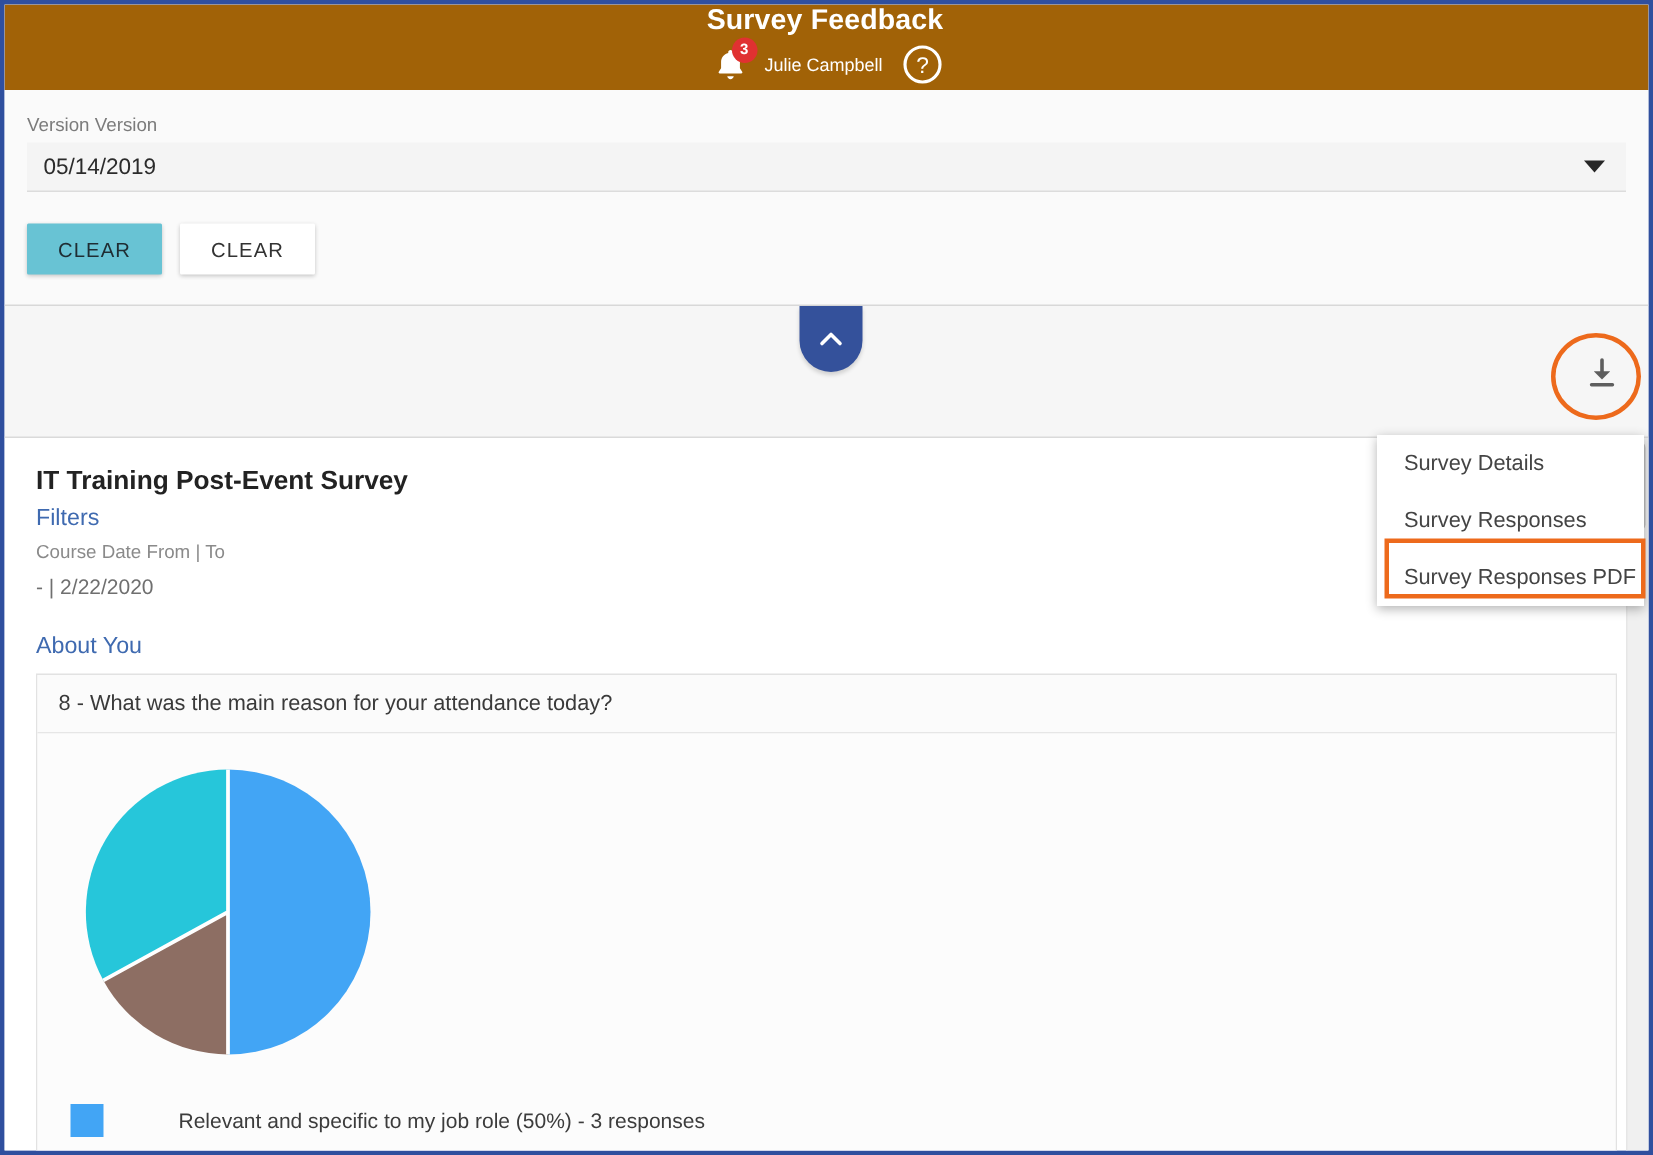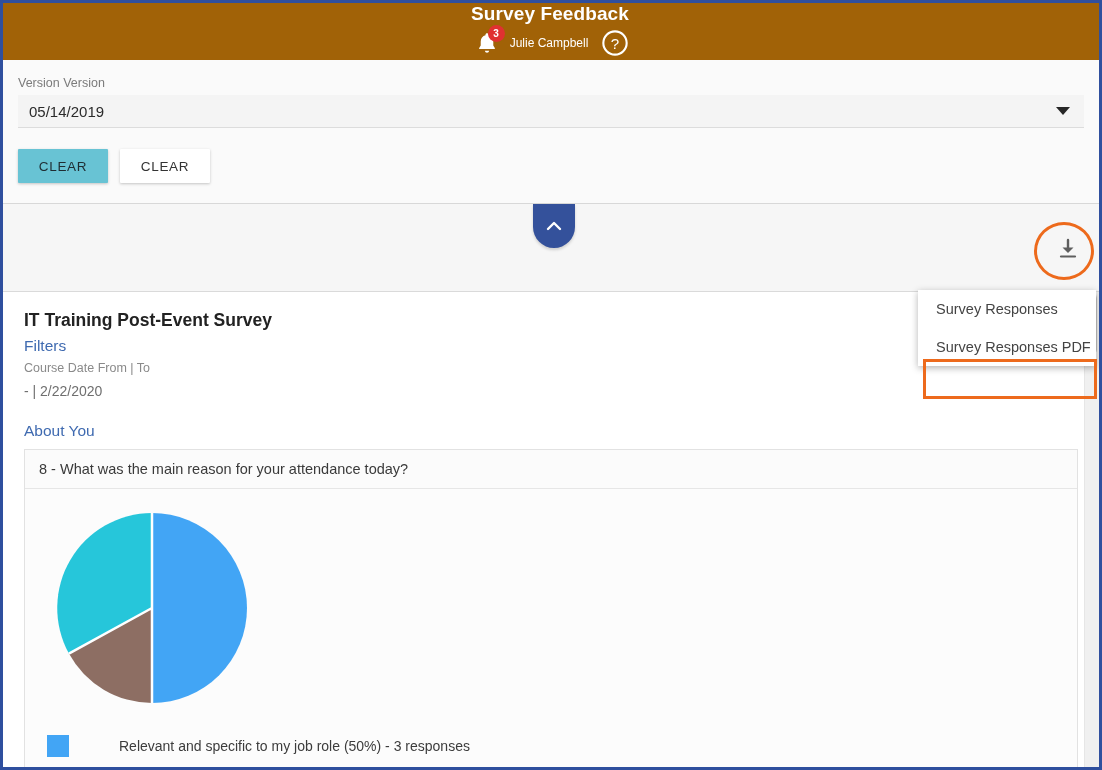--- a/index.html
+++ b/index.html
@@ -428,18 +428,19 @@
         </div>
       </div>
     </div>
   </div>
 
   <div class="scrollbar-track">
     <div class="scrollbar-thumb"></div>
   </div>
 
   <div class="menu">
+    <div class="menu-item">Survey Details</div>
     <div class="menu-item">Survey Responses</div>
     <div class="menu-item highlighted">Survey Responses PDF</div>
     <div class="menu-highlight-box"></div>
   </div>
 
 </div>
 
 </body></html>

